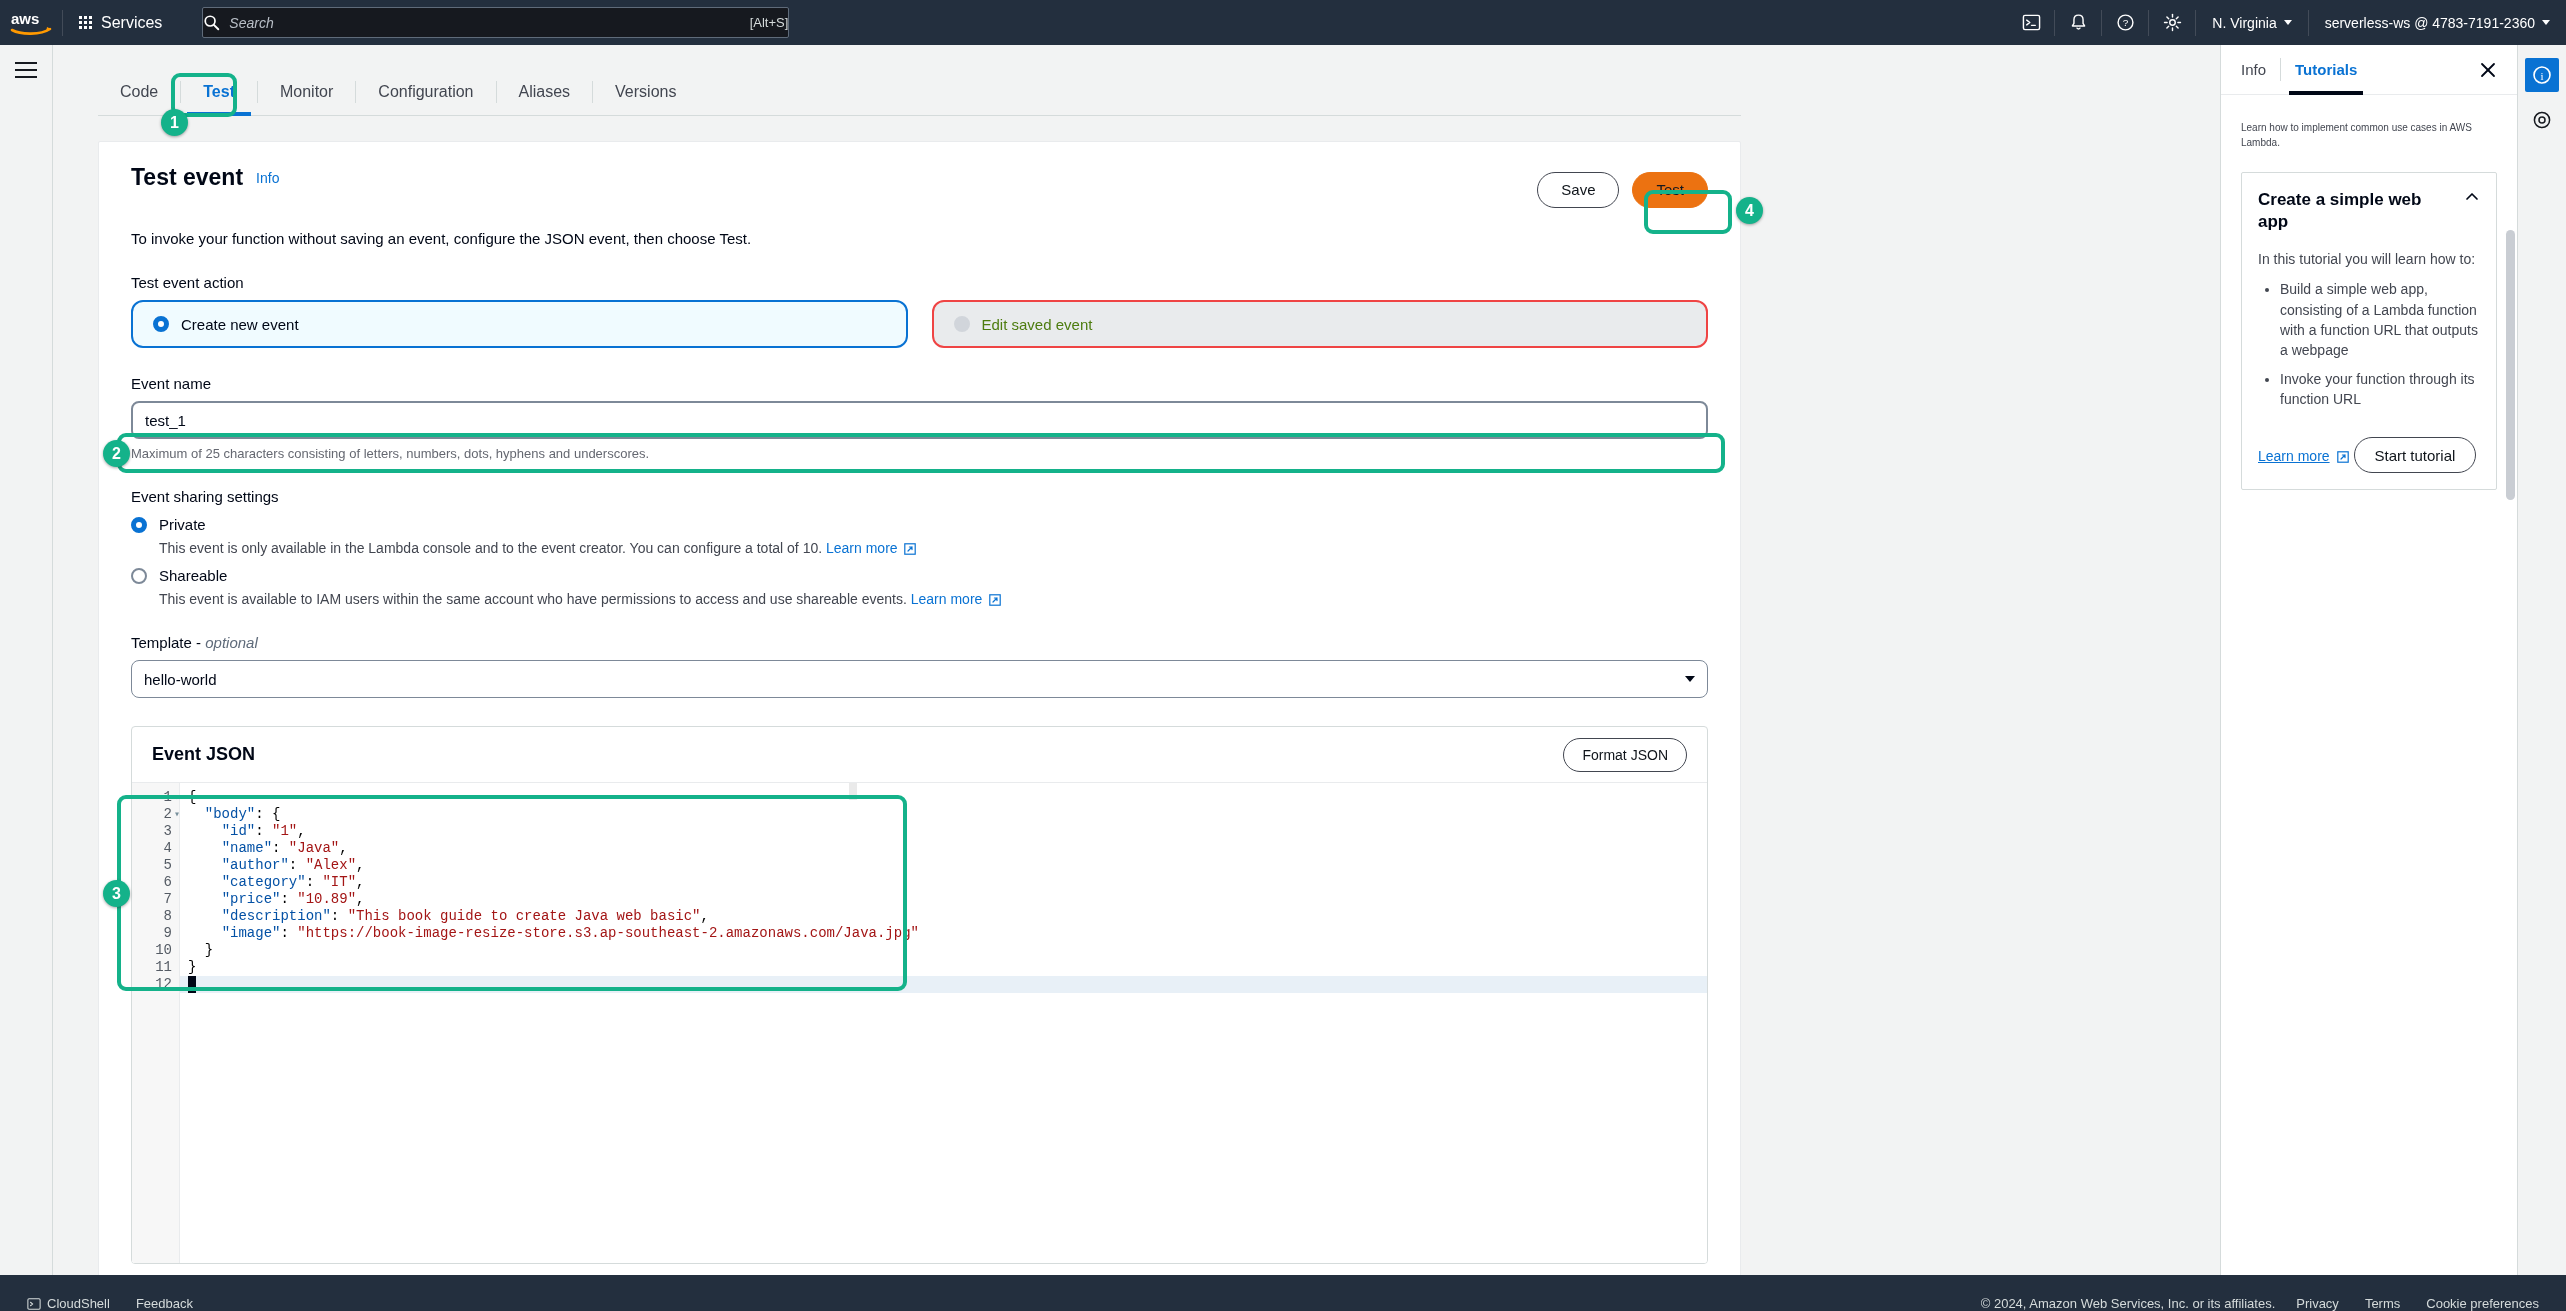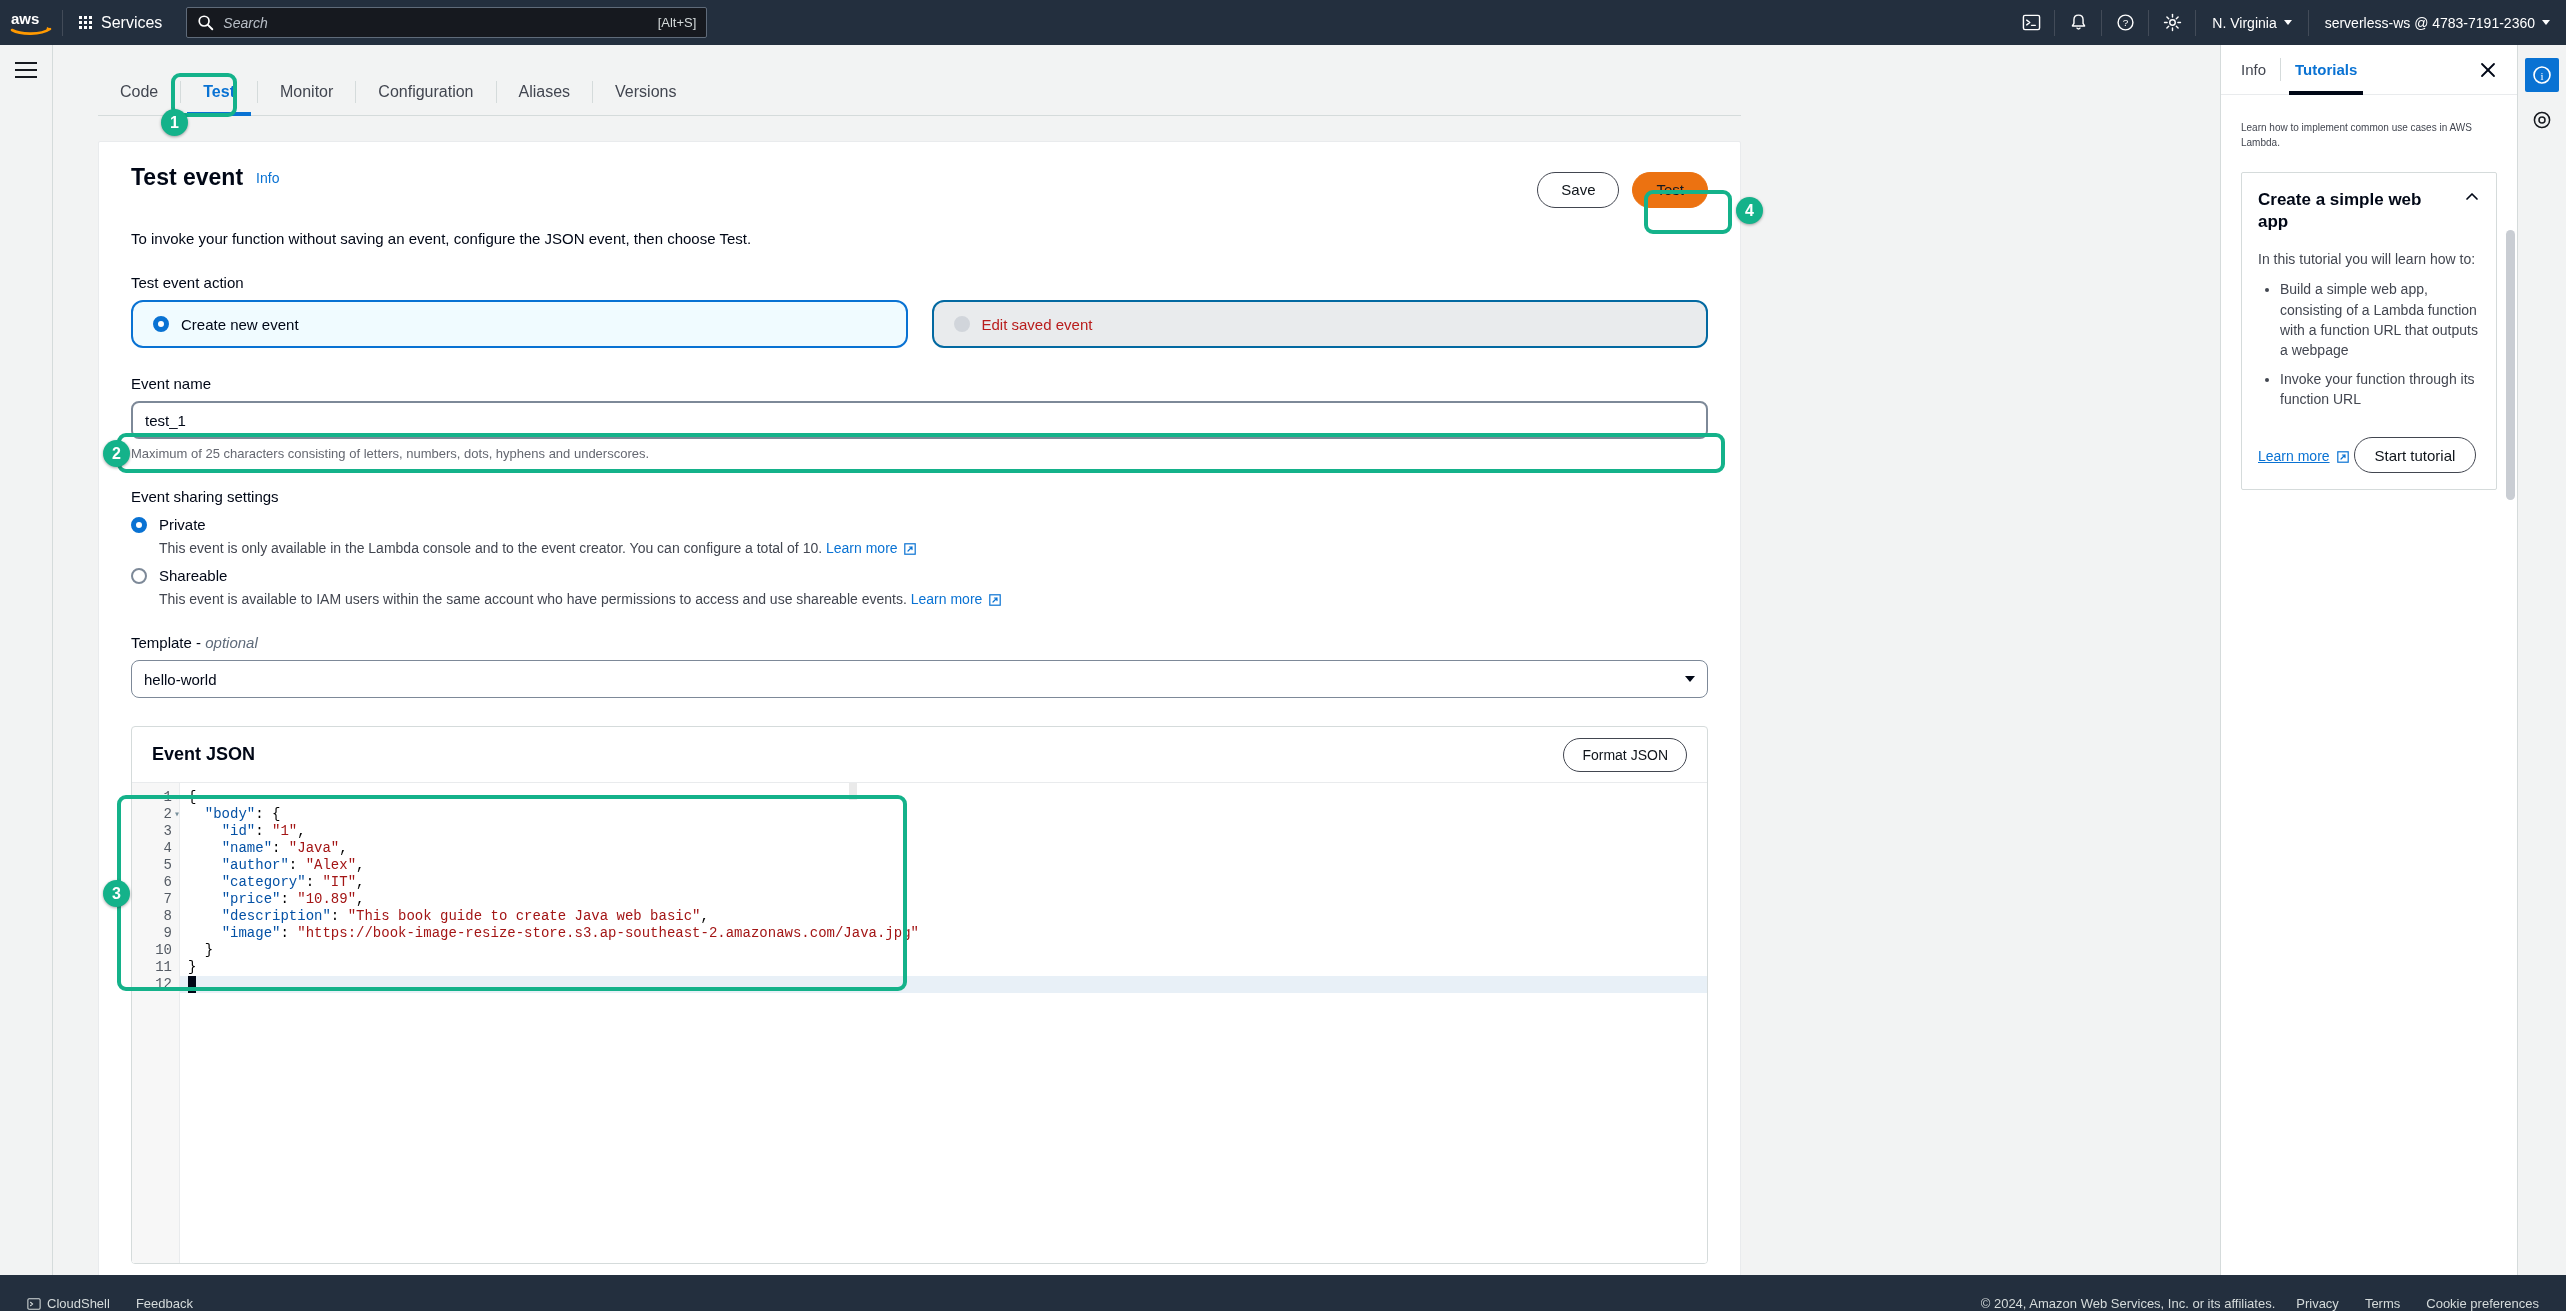--- a/index.html
+++ b/index.html
@@ -19,23 +19,23 @@
     height: 45px; cursor: pointer; }
   .aws-logo svg { display: block; }
   .nav-sep { width: 1px; height: 26px; background: #424b58; }
   .services-btn {
     display: flex; align-items: center; gap: 9px; padding: 0 16px; height: 45px;
     color: #ffffff; font-size: 16px; cursor: pointer;
   }
   .grid-icon { display: grid; grid-template-columns: repeat(3, 3px); gap: 2px; }
   .grid-icon i { width: 3px; height: 3px; background: #ffffff; display: block; }
   .searchbar {
-    margin-left: 8px; width: 521px; height: 31px; background: #16191f;
+    margin-left: 24px; width: 587px; height: 31px; background: #16191f;
     border: 1px solid #5f6b7a; border-radius: 2px;
-    display: flex; align-items: center; padding: 0 10px; cursor: text;
+    display: flex; align-items: center; padding: 0 0; cursor: text;
   }
   .searchbar .sicon { width: 17px; height: 17px; flex: none; }
   .searchbar input {
     flex: 1; background: transparent; border: none; outline: none;
     color: #ffffff; font-size: 14px; font-family: "Liberation Sans", sans-serif;
     margin-left: 9px;
   }
   .searchbar input::placeholder { color: #b9bfc7; font-style: italic; }
   .alt-s { color: #d5dbdb; font-size: 13px; }
   .nav-right { margin-left: auto; display: flex; align-items: center; height: 45px; }
@@ -107,21 +107,21 @@
   .field-label { font-size: 15px; color: #000716; margin-top: 27px; margin-bottom: 9px; }
   .field-label .opt { font-style: italic; font-weight: normal; color: #5f6b7a; }
 
   
   .tilerow { display: flex; gap: 24px; }
   .tile {
     flex: 1; height: 48px; border-radius: 12px; display: flex; align-items: center;
     padding: 0 20px; font-size: 15px; cursor: pointer;
   }
   .tile.sel { background: #f0fbff; border: 2px solid #0972d3; color: #000716; }
-  .tile.dis { background: #e9ebed; border: 2px solid #0369a1; color: #b91c1c; cursor: default; }
+  .tile.dis { background: #e9ebed; border: 2px solid #ef4444; color: #4d7c0f; cursor: default; }
   .radio { width: 16px; height: 16px; border-radius: 50%; margin-right: 12px; flex: none; }
   .radio.on { border: 5px solid #0972d3; background: #ffffff; }
   .radio.off { border: 2px solid #7d8998; background: #ffffff; }
   .radio.grey { background: #d1d5db; border: 2px solid #d1d5db; }
 
   .textinput {
     width: 100%; height: 38px; border: 2px solid #7d8998; border-radius: 8px;
     padding: 8px 12px; font-size: 15px; color: #000716; outline: none;
     font-family: "Liberation Sans", sans-serif; background: #ffffff;
   }

